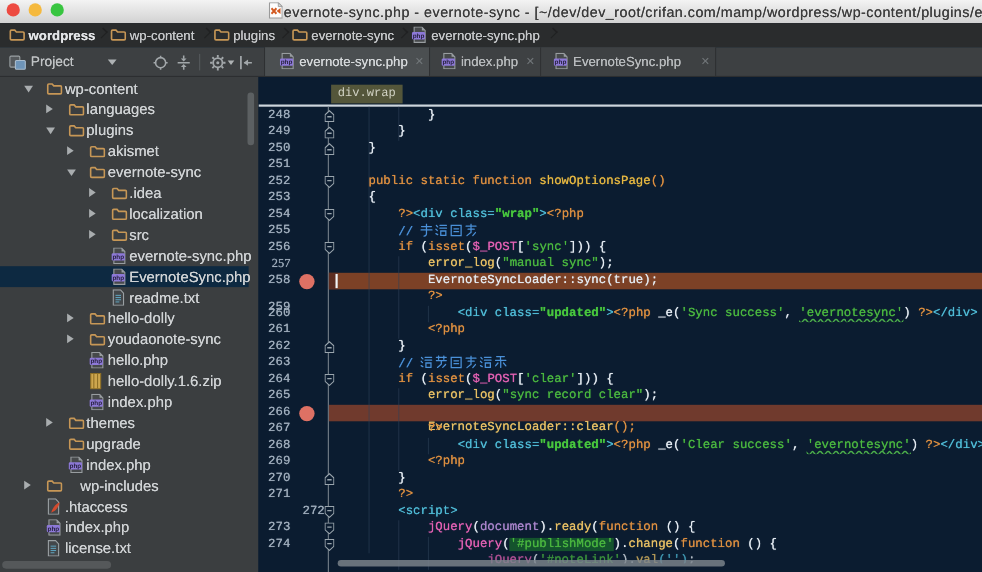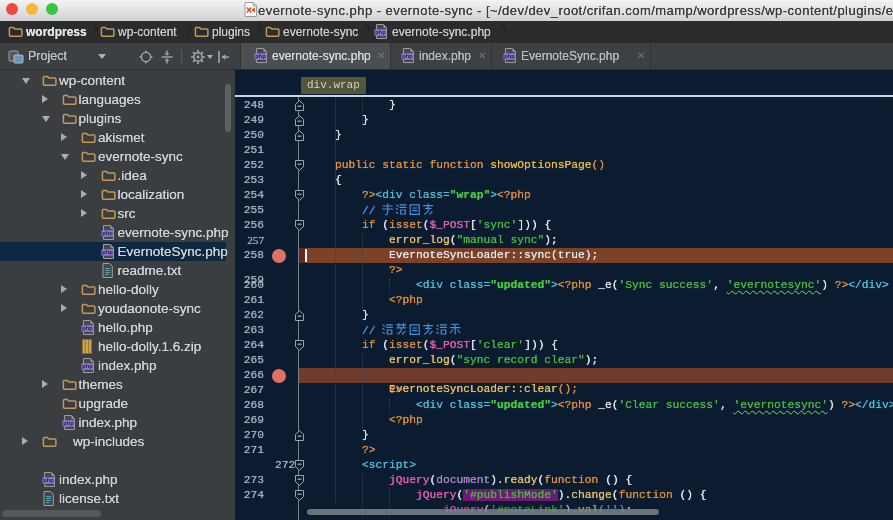--- a/index.html
+++ b/index.html
@@ -26,21 +26,21 @@
 .k{color:#dd8f40;}
 .f{color:#e8c064;}
 .s{color:#4ab73f;}
 .sb{color:#47c63d;font-weight:bold;}
 .t{color:#4fbbd6;}
 .v{color:#e160b2;}
 .c{color:#4a90d8;}
 .w{color:#e4ebf2;}
 .p{color:#aa85cc;text-align:center;}
 .u{text-decoration:underline wavy #4cae4c 1px;text-underline-offset:2px;text-align:center;}
-.hlg{background:#701a75;}
+.hlg{background:#14532d;}
 </style></head>
 <body>
 <div class="abs" id="titlebar">
 <div class="tl" style="left:6px;background:#ed4a41;"></div>
 <div class="tl" style="left:26.3px;background:#f5b93e;"></div>
 <div class="tl" style="left:46.2px;background:#38c540;"></div>
 <svg class="abs" style="left:244px;top:2px" width="13" height="15" viewBox="0 0 13 15">
       <path d="M1 0.5 h8 l3.5 3.5 v10.5 h-11.5 z" fill="#fdfdfd" stroke="#9a9a9a" stroke-width="1"></path>
       <path d="M9 0.5 l3.5 3.5 h-3.5 z" fill="#d8d8d8" stroke="#9a9a9a" stroke-width="0.8"></path>
       <path d="M2.8 5.5 l4.5 5 M7.3 5.5 l-4.5 5" stroke="#d35a21" stroke-width="1.7"></path>
@@ -283,20 +283,27 @@
         <text x="6.5" y="10.3" font-size="5.8" font-weight="bold" fill="#26203e" text-anchor="middle" font-family="Liberation Sans,sans-serif">php</text>
       </svg>
       <div class="tlabel" style="left:78.5px;">index.php</div>
     </div>
     <div class="trow" style="top:361.5px;">
       <div class="arr-c" style="left:22.0px;"></div>
       <svg class="abs ticon" style="left:42.0px;top:3px" width="15" height="13" viewBox="0 0 15 13">
         <path d="M1.4 3.4 a1 1 0 0 1 1-1 h3 l1.5 1.7 h6 a1 1 0 0 1 1 1 v5.2 a1 1 0 0 1 -1 1 h-10.5 a1 1 0 0 1 -1-1 z" fill="none" stroke="#c79756" stroke-width="1.5"></path>
       </svg>
       <div class="tlabel" style="left:56px;margin-left:17px;">wp-includes</div>
+    </div>
+    <div class="trow" style="top:380.5px;">
+      <svg class="abs ticon" style="left:42.0px;top:2px" width="14" height="15" viewBox="0 0 14 15">
+        <path d="M2 0.5 h6.5 l2.8 3 v11 h-9.3 z" fill="#43474a" stroke="#9aa0a3" stroke-width="1"></path>
+        <path d="M12.3 3.5 C8.5 5.2 5.8 8.5 4.5 13.2 L7.8 11.3 C10.3 9 11.9 6.2 12.3 3.5 z" fill="#d14a2e"></path>
+      </svg>
+      <div class="tlabel" style="left:59.0px;">.htaccess</div>
     </div>
     <div class="trow" style="top:399.5px;">
       <svg class="abs ticon" style="left:42.0px;top:2px" width="14" height="15" viewBox="0 0 14 15">
         <path d="M2.5 0.5 h7 l3 3.2 v10.8 h-10 z" fill="#46494b" stroke="#989da0" stroke-width="1"></path>
         <path d="M9.5 0.5 l3 3.2 h-3 z" fill="#989da0"></path>
         <rect x="0.5" y="5.2" width="12" height="6.6" rx="1.2" fill="#8d79d8"></rect>
         <text x="6.5" y="10.3" font-size="5.8" font-weight="bold" fill="#26203e" text-anchor="middle" font-family="Liberation Sans,sans-serif">php</text>
       </svg>
       <div class="tlabel" style="left:59.0px;">index.php</div>
     </div>

